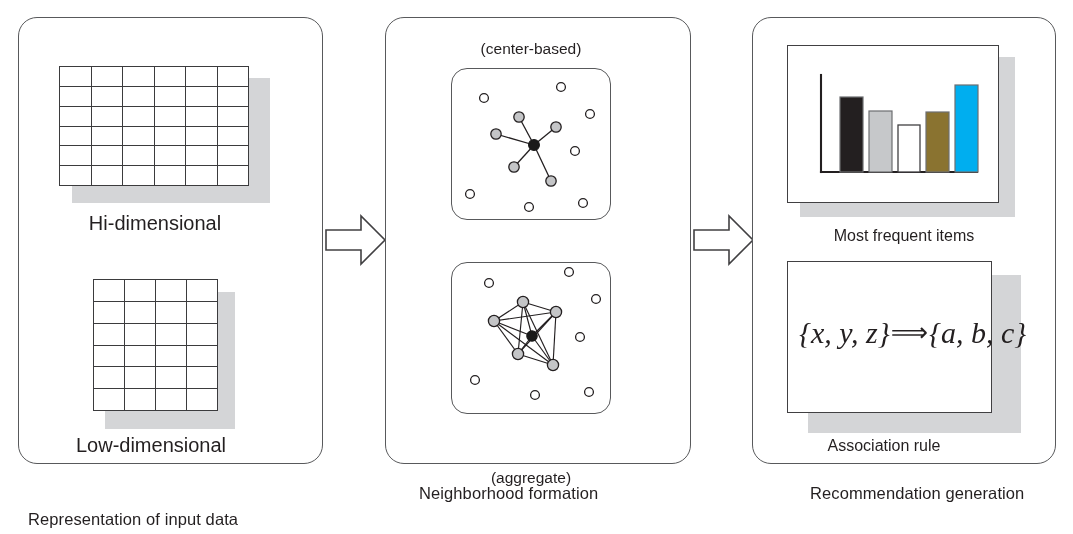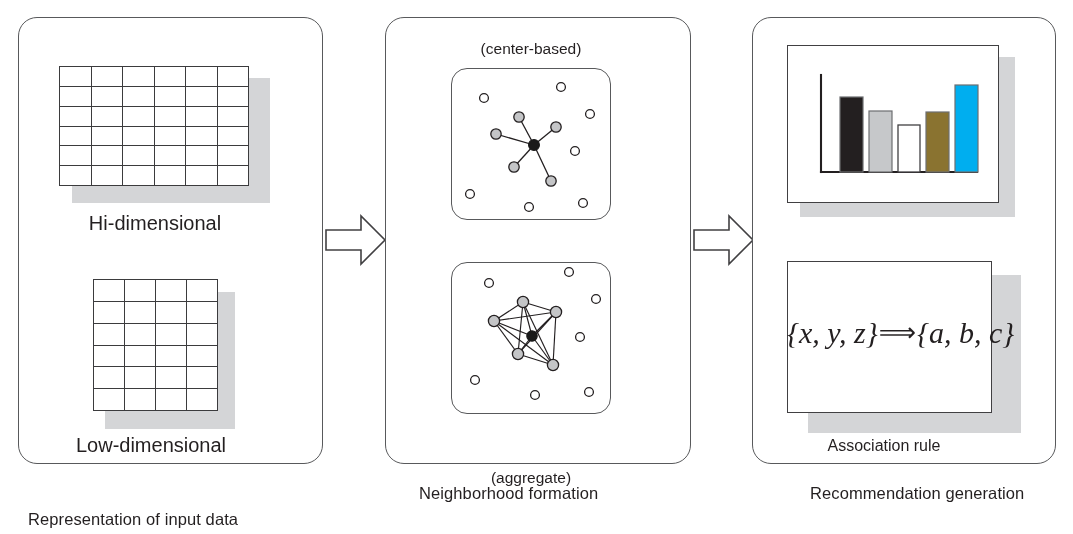--- a/index.html
+++ b/index.html
@@ -140,20 +140,21 @@
     position: absolute;
     left: 787px;
     top: 316px;
     width: 205px;
     text-align: center;
     font-family: "Liberation Serif", serif;
     font-style: italic;
     font-size: 30px;
     color: #231f20;
     white-space: nowrap;
+    padding-left: 12px;
   }
   #rule-formula .imp {
     font-style: normal;
     font-size: 26px;
     display: inline-block;
     vertical-align: 2px;
     padding: 0 1px;
   }
 </style>
 </head>
@@ -336,20 +337,21 @@
     </g>
     <g>
       <rect x="840" y="97" width="23" height="75" fill="#231f20" stroke="#6d6e71" stroke-width="1.2"></rect>
       <rect x="869" y="111" width="23" height="61" fill="#c6c8ca" stroke="#6d6e71" stroke-width="1.2"></rect>
       <rect x="898" y="125" width="22" height="47" fill="#ffffff" stroke="#414042" stroke-width="1.3"></rect>
       <rect x="926" y="112" width="23" height="60" fill="#8a7330" stroke="#6d6e71" stroke-width="1.2"></rect>
       <rect x="955" y="85" width="23" height="87" fill="#00aeef" stroke="#6d6e71" stroke-width="1.2"></rect>
     </g>
   </svg>
 
+  <div class="rec-caption" id="chart-label">Most frequent items</div>
 
   <div class="shadow-plate" id="rule-shadow"></div>
   <div class="rec-card" id="rule-card"></div>
   <div id="rule-formula">
     <span>{x, y, z}</span><span class="imp">⟹</span><span>{a, b, c}</span>
   </div>
   <div class="rec-caption" id="rule-label">Association rule</div>
 
   <div class="stage-caption" id="caption-input">Representation of input data</div>
   <div class="stage-caption" id="caption-neigh">Neighborhood formation</div>

